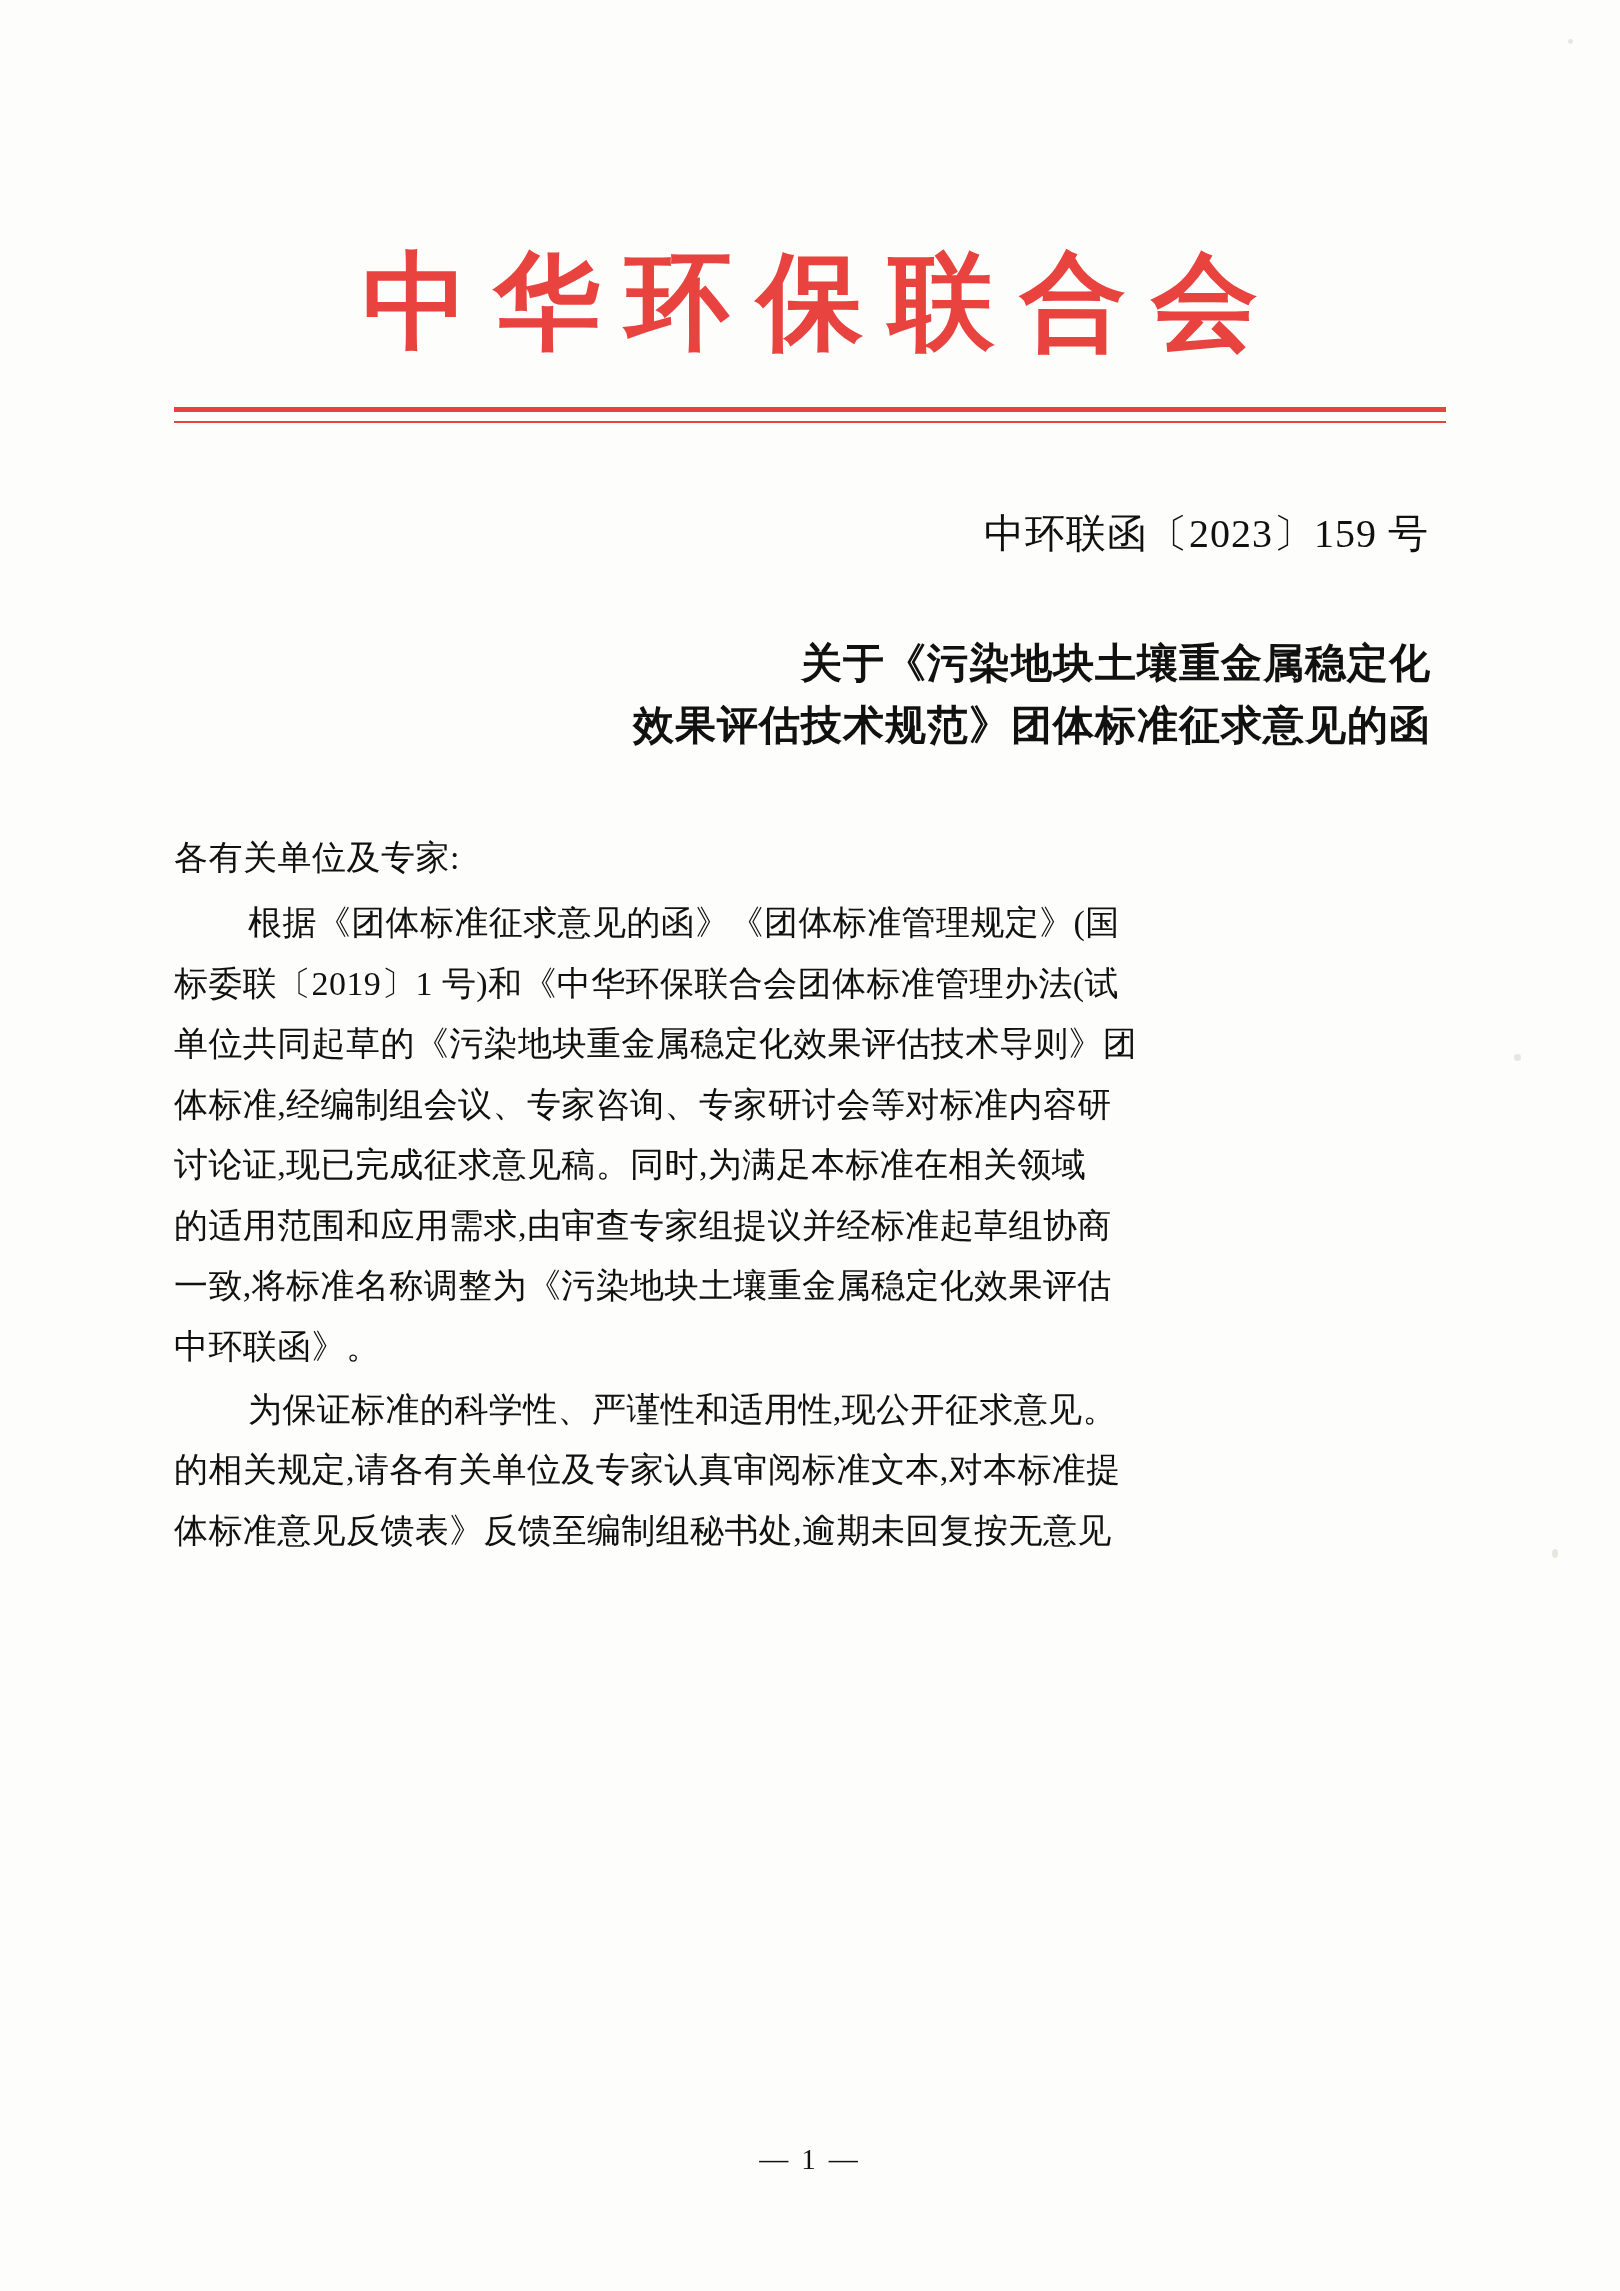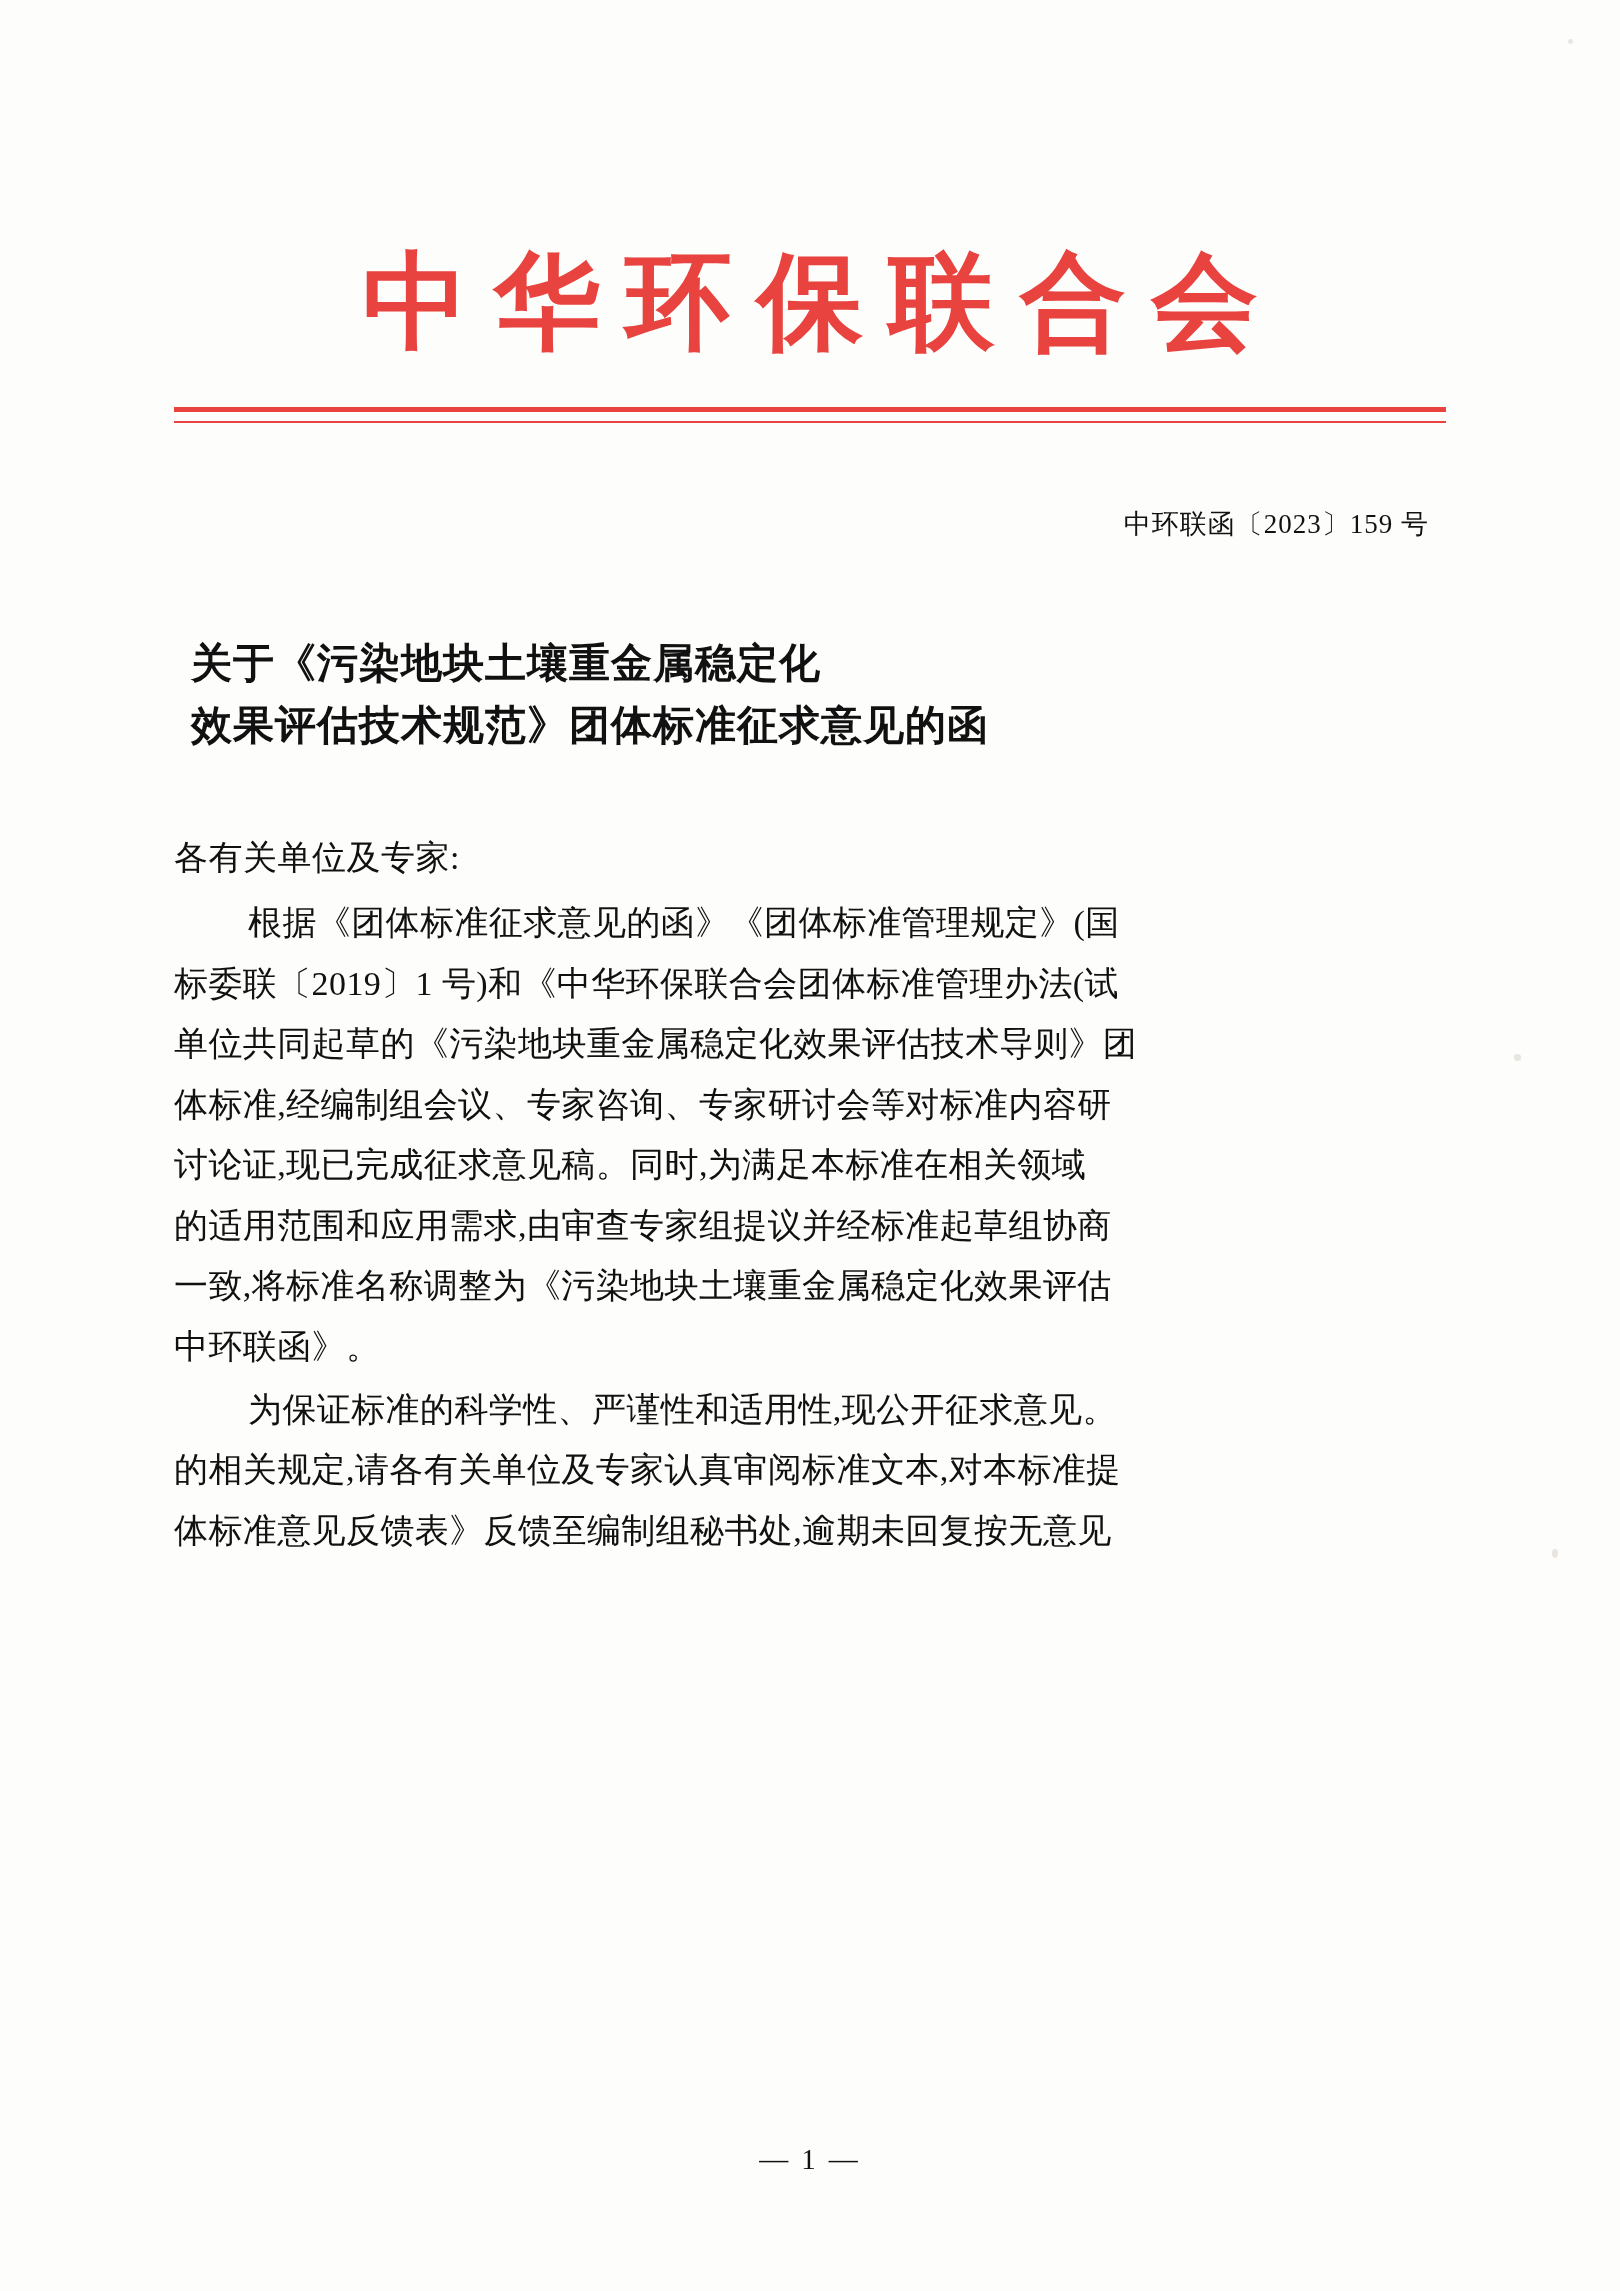--- a/index.html
+++ b/index.html
@@ -52,33 +52,33 @@
     background: #e8433f;
     width: 100%;
     margin-top: 8.8px;
   }
 
   
   .doc-number {
     position: absolute;
     top: 506px;
     right: 191px;
-    font-size: 27px;
+    font-size: 40px;
     letter-spacing: 1px;
     color: #111;
     white-space: nowrap;
   }
 
   
   .doc-title {
     position: absolute;
     top: 632px;
     left: 191px;
     width: 1240px;
-    text-align: left;
+    text-align: right;
     font-family: "DejaVu Serif", "Liberation Serif", serif;
     font-weight: bold;
     font-size: 41px;
     line-height: 1.52;
     letter-spacing: 1px;
   }
   .doc-title .line {
     display: block;
     white-space: nowrap;
   }

